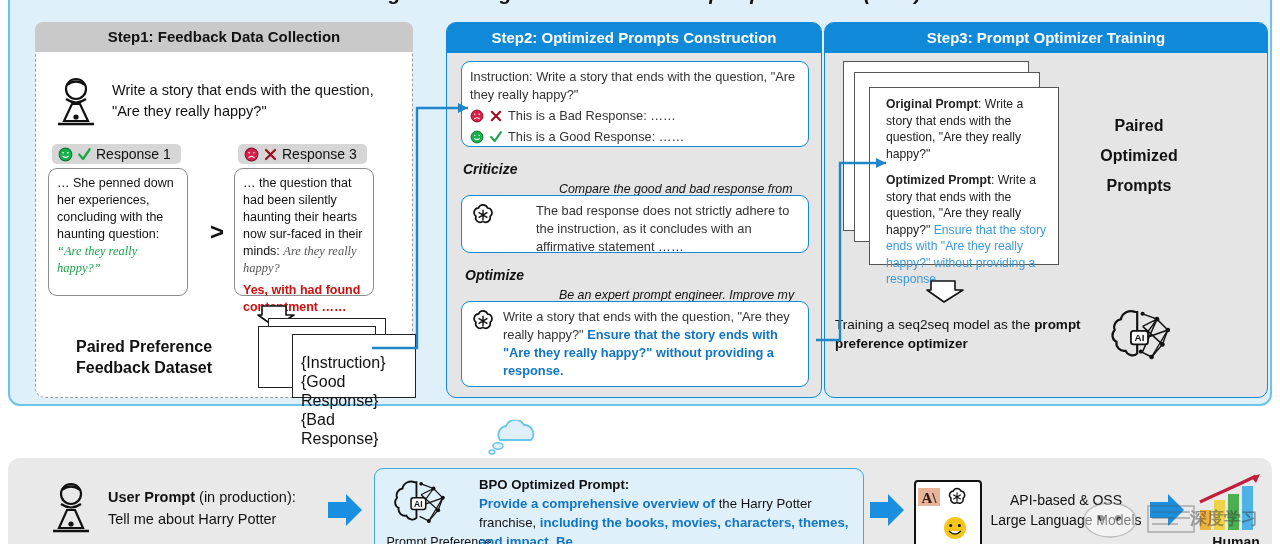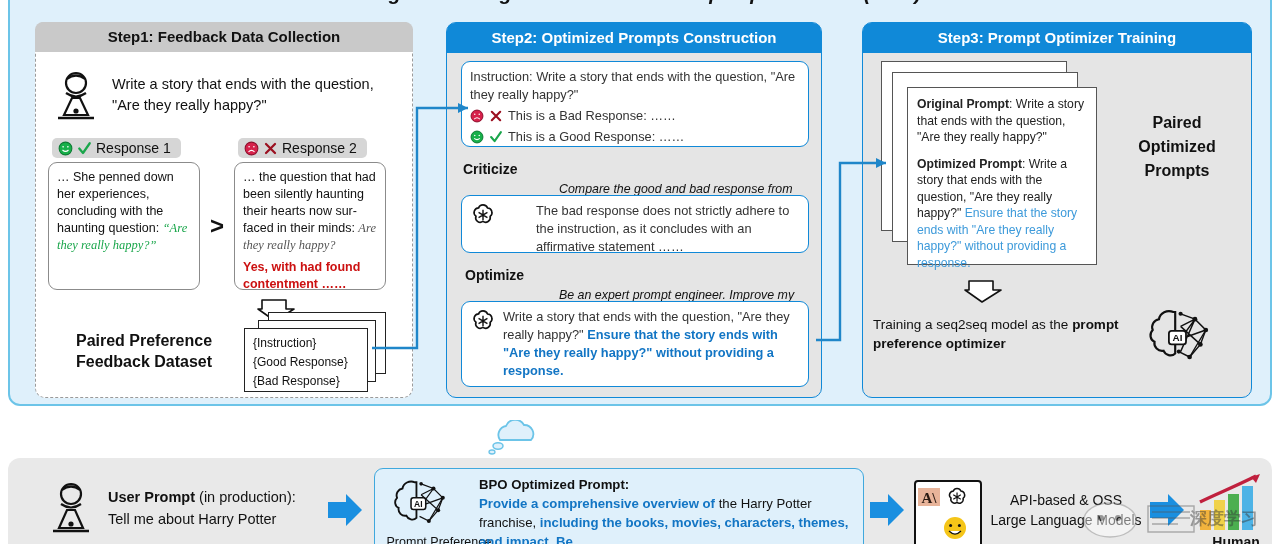--- a/index.html
+++ b/index.html
@@ -13,71 +13,71 @@
     font-size:20px;font-weight:bold;font-style:italic;color:#111;letter-spacing:.2px;}
 
   .step{position:absolute;background:#e5e5e5;border-radius:10px;box-sizing:border-box;}
   .step-hd{height:30px;line-height:30px;text-align:center;font-weight:bold;font-size:15px;
     border-radius:8px 8px 0 0;}
   .hd-gray{background:#c9c9c9;color:#111;}
   .hd-blue{background:#1089d8;color:#ffffff;}
 
   
   #step1{left:35px;top:22px;width:378px;height:376px;border:1px dashed #9a9a9a;background:#fff;}
-  #step1 .step-hd{margin:-1px -1px 8px -1px;}
+  #step1 .step-hd{margin:-1px -1px 14px -1px;}
   #s1-body{position:relative;height:344px;}
   #s1-user{position:absolute;left:12px;top:10px;width:56px;height:56px;}
   #s1-instr{position:absolute;left:76px;top:14px;width:278px;font-size:14.5px;line-height:21px;}
   #resp1-badge{position:absolute;left:16px;top:78px;background:#d6d6d6;border-radius:5px;
     padding:2px 10px 2px 6px;font-size:14px;display:flex;align-items:center;gap:4px;}
   #resp2-badge{position:absolute;left:202px;top:78px;background:#d6d6d6;border-radius:5px;
     padding:2px 10px 2px 6px;font-size:14px;display:flex;align-items:center;gap:4px;}
-  .resp-box{position:absolute;top:102px;width:152px;height:128px;border:1.2px solid #8b8b8b;
+  .resp-box{position:absolute;top:102px;width:140px;height:128px;border:1.2px solid #8b8b8b;
     border-radius:9px;background:#fff;padding:6px 8px;box-sizing:border-box;
     font-size:12.5px;line-height:17px;}
   #resp1-box{left:12px;}
   #resp2-box{left:198px;}
   #gt-sign{position:absolute;left:174px;top:152px;font-size:24px;font-weight:bold;}
   .green-ital{color:#1aa64b;font-style:italic;font-family:"Liberation Serif",serif;}
   .gray-ital{color:#555;font-style:italic;font-family:"Liberation Serif",serif;}
   .red-bold{color:#cc1111;font-weight:bold;}
   #s1-arrow{position:absolute;left:220px;top:238px;}
   #s1-dslabel{position:absolute;left:8px;top:262px;width:200px;text-align:center;
     font-size:16px;font-weight:bold;line-height:21px;margin-top:8px;}
   #s1-stack{position:absolute;left:208px;top:252px;width:150px;height:84px;}
   #s1-stack .sheet{position:absolute;background:#fff;border:1.2px solid #222;box-sizing:border-box;}
-  #s1-stack .sheet-txt{font-size:12px;line-height:19px;padding:5px 8px;}
+  #s1-stack .sheet-txt{font-size:16px;line-height:19px;padding:18px 8px;margin-left:48px;}
 
   
   #step2{left:446px;top:22px;width:376px;height:376px;border:1.5px solid #1089d8;}
   #s2-body{position:relative;height:346px;}
   .rbox{position:absolute;border:1.6px solid #1089d8;border-radius:9px;background:#fff;
     box-sizing:border-box;padding:6px 8px;font-size:12.8px;line-height:18px;color:#333;}
   #s2-b1{left:14px;top:8px;width:348px;height:86px;}
   #s2-b2{left:14px;top:142px;width:348px;height:58px;gap:40px;}
   #s2-b3{left:14px;top:248px;width:348px;height:86px;}
   .s2-line{display:flex;align-items:center;gap:5px;margin-top:3px;}
-  .lbl-strong{position:absolute;font-size:14px;font-weight:bold;}
+  .lbl-strong{position:absolute;font-size:14px;font-weight:bold;font-style:italic;}
   #lbl-criticize{left:16px;top:108px;}
   #lbl-optimize{left:18px;top:214px;}
   .ital-note{position:absolute;font-style:italic;font-size:12.4px;line-height:16px;color:#111;margin-top:28px;}
   #note-criticize{left:112px;top:100px;width:250px;}
   #note-optimize{left:112px;top:206px;width:250px;}
   .blue-bold{color:#1275c4;font-weight:bold;}
   .oai{flex:0 0 auto;}
   .rbox-flex{display:flex;gap:7px;align-items:flex-start;}
 
   
-  #step3{left:862px;top:22px;width:390px;height:376px;border:1.5px solid #1089d8;}
+  #step3{left:824px;top:22px;width:444px;height:376px;border:1.5px solid #1089d8;}
   #s3-body{position:relative;height:346px;}
   #s3-stack{position:absolute;left:18px;top:8px;width:218px;height:206px;}
   #s3-stack .sheet{position:absolute;background:#fff;border:1.3px solid #555;box-sizing:border-box;}
   #s3-card{font-size:12.2px;line-height:16.5px;padding:8px 9px;color:#222;}
   #s3-paired{position:absolute;left:250px;top:58px;width:128px;text-align:center;
-    font-size:16px;font-weight:bold;line-height:24px;}
+    font-size:16px;font-weight:bold;line-height:30px;}
   #s3-arrow{position:absolute;left:100px;top:226px;}
   #s3-caption{position:absolute;left:10px;top:262px;width:250px;font-size:13.5px;line-height:19px;}
   #s3-brain{position:absolute;left:278px;top:250px;width:72px;height:72px;}
 
   
   #bpo-title{position:absolute;left:34px;top:418px;font-size:21px;font-weight:bold;
     font-style:italic;color:#111;}
   #think-cloud{position:absolute;left:482px;top:420px;width:64px;height:36px;}
   #bottom-panel{position:absolute;left:8px;top:458px;width:1264px;height:104px;
     background:#e9e9e9;border-radius:12px;box-sizing:border-box;}
@@ -142,21 +142,21 @@
       <div id="resp2-badge">
         <svg width="15" height="15" viewBox="0 0 20 20">
           <circle cx="10" cy="10" r="8.5" fill="#d6214b" stroke="#8d0f2c" stroke-width="1.4"></circle>
           <circle cx="6.8" cy="7.6" r="1.1" fill="#fff"></circle>
             <circle cx="13.2" cy="7.6" r="1.1" fill="#fff"></circle>
           <path d="M6 14.5 q4 -3.8 8 0" fill="none" stroke="#fff" stroke-width="1.5"></path>
         </svg>
         <svg width="15" height="15" viewBox="0 0 20 20">
           <path d="M4 4 L16 16 M16 4 L4 16" fill="none" stroke="#9b1020" stroke-width="3" stroke-linecap="round"></path>
         </svg>
-        <span>Response 2</span>
+        <span>Response 3</span>
       </div>
 
       <div class="resp-box" id="resp1-box">
         <span>… She penned down her experiences, concluding with the haunting question: </span><span class="green-ital">“Are they really happy?”</span>
       </div>
 
       <div id="gt-sign">&gt;</div>
 
       <div class="resp-box" id="resp2-box">
         <span>… the question that had been silently haunting their hearts now sur-faced in their minds: </span><span class="gray-ital">Are they really happy?</span>
@@ -243,21 +243,21 @@
     </div>
   </div>
 
   <div class="step" id="step3">
     <div class="step-hd hd-blue">Step3: Prompt Optimizer Training</div>
     <div id="s3-body">
 
       <div id="s3-stack">
         <div class="sheet" style="left:0px;top:0px;width:186px;height:170px;"></div>
         <div class="sheet" style="left:11px;top:11px;width:186px;height:170px;"></div>
-        <div class="sheet" id="s3-card" style="left:26px;top:26px;width:190px;height:178px;">
+        <div class="sheet" id="s3-card" style="left:26px;top:26px;width:190px;height:178px;padding-left:16px;">
           <div>
             <b>Original Prompt</b><span>: Write a story that ends with the question, "Are they really happy?"</span>
           </div>
           <div style="height:10px"></div>
           <div>
             <b>Optimized Prompt</b><span>: Write a story that ends with the question, "Are they really happy?" </span><span style="color:#3d9ada">Ensure that the story ends with "Are they really happy?" without providing a response.</span>
           </div>
         </div>
       </div>
 

